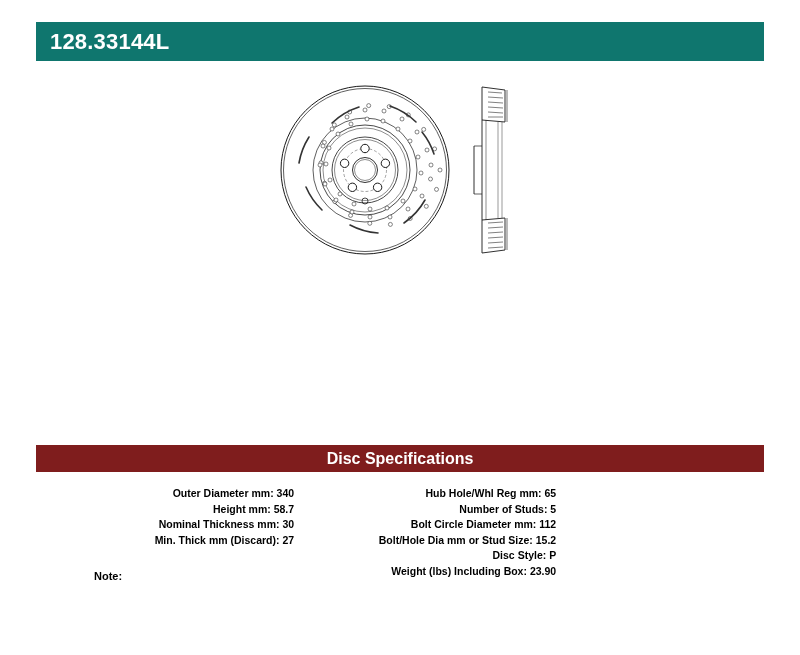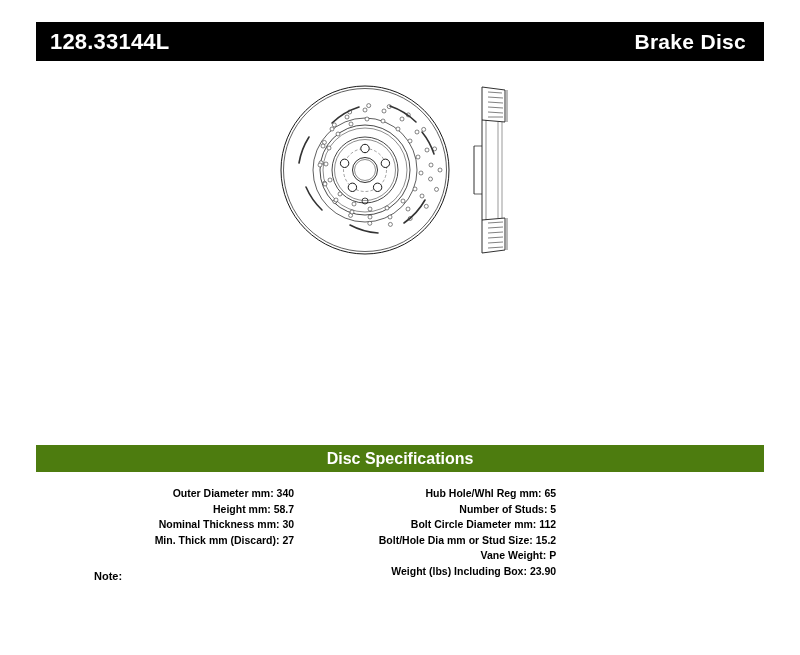--- a/index.html
+++ b/index.html
@@ -16,21 +16,21 @@
     overflow: hidden;
   }
 
   
   .header-bar {
     position: absolute;
     left: 36px;
     top: 22px;
     width: 728px;
     height: 39px;
-    background: #000000;
+    background: #0f766e;
     display: flex;
     align-items: center;
     justify-content: space-between;
     box-sizing: border-box;
     padding: 0 18px 0 14px;
   }
   .part-number {
     color: #ffffff;
     font-size: 22px;
     font-weight: bold;
@@ -58,21 +58,21 @@
     margin: 0 auto;
   }
 
   
   .specs-title-bar {
     position: absolute;
     left: 36px;
     top: 445px;
     width: 728px;
     height: 27px;
-    background: #4d7c0f;
+    background: #7f1d1d;
     display: flex;
     align-items: center;
     justify-content: center;
   }
   .specs-title {
     color: #ffffff;
     font-size: 16px;
     font-weight: bold;
     line-height: 1;
   }
@@ -121,21 +121,20 @@
   }
   .note-label {
     margin-left: 58px;
   }
 </style>
 </head>
 <body>
 
 <div class="header-bar">
   <span class="part-number">128.33144L</span>
-  <span class="product-type">Brake Disc</span>
 </div>
 
 <div class="drawing-area">
   <svg width="260" height="200" viewBox="0 0 260 200">
     <g fill="none" stroke="#1a1a1a" stroke-width="1">
 
       <circle cx="95" cy="100" r="84"></circle>
       <circle cx="95" cy="100" r="81.5" stroke-width="0.7"></circle>
 
       <circle cx="95" cy="100" r="52" stroke-width="0.7"></circle>
@@ -278,21 +277,21 @@
     <div class="spec-line">Outer Diameter mm: 340</div>
     <div class="spec-line">Height mm: 58.7</div>
     <div class="spec-line">Nominal Thickness mm: 30</div>
     <div class="spec-line">Min. Thick mm (Discard): 27</div>
   </div>
   <div class="spec-col col-mid">
     <div class="spec-line">Hub Hole/Whl Reg mm: 65</div>
     <div class="spec-line">Number of Studs: 5</div>
     <div class="spec-line">Bolt Circle Diameter mm: 112</div>
     <div class="spec-line">Bolt/Hole Dia mm or Stud Size: 15.2</div>
-    <div class="spec-line">Vane Weight: P</div>
+    <div class="spec-line">Disc Style: P</div>
     <div class="spec-line">Weight (lbs) Including Box: 23.90</div>
   </div>
 </div>
 
 <div class="note-row">
   <span class="note-label">Note:</span>
   <span></span>
 </div>
 
 </body></html>

